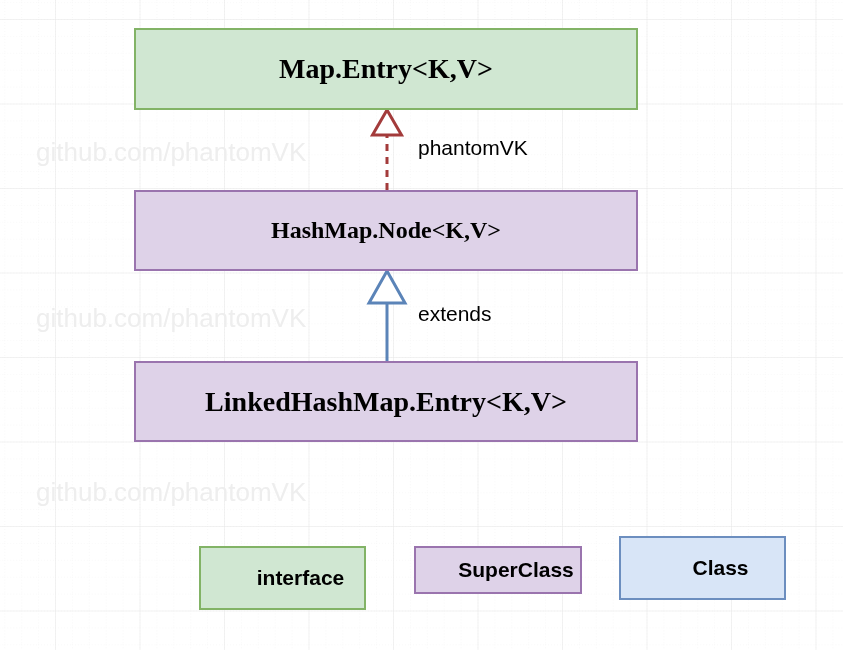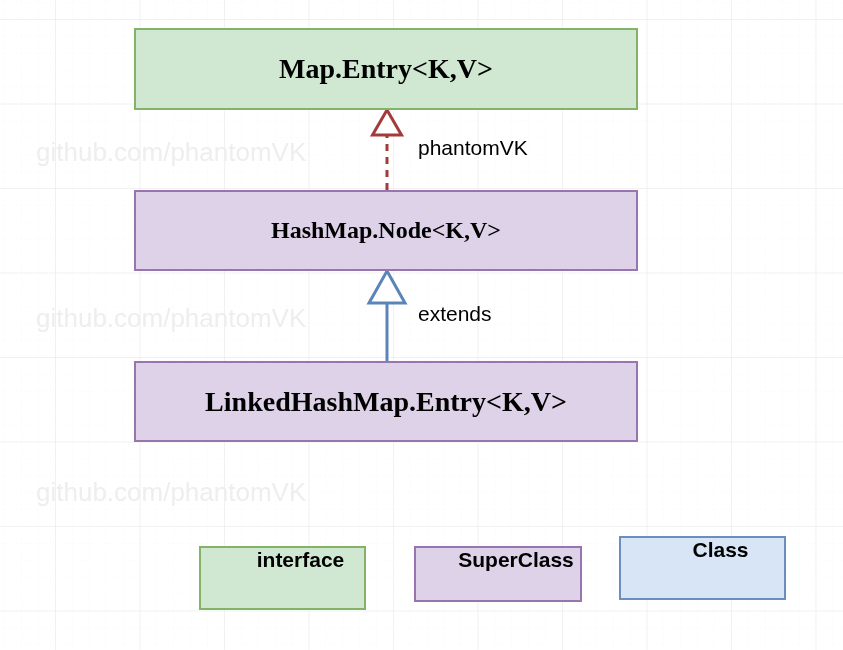--- a/index.html
+++ b/index.html
@@ -77,21 +77,21 @@
   }
   .box-class {
     background: #d8e5f7;
     border-color: #6c8ebf;
   }
 
   .legend-box {
     position: absolute;
     box-sizing: border-box;
     display: flex;
-    align-items: flex-start;
+    align-items: center;
     justify-content: center;
     border-width: 2px;
     border-style: solid;
     padding-left: 36px;
   }
   .legend-box .box-label {
     font-family: "Liberation Sans", sans-serif;
     font-weight: bold;
     font-size: 21px;
     color: #000000;
@@ -162,21 +162,21 @@
     <span class="box-label" style="font-size:28px;">LinkedHashMap.Entry&lt;K,V&gt;</span>
   </div>
 
   <div class="edge-label" style="left:418px; top:136px;">phantomVK</div>
   <div class="edge-label" style="left:418px; top:302px;text-align:right;">extends</div>
 
   <div class="legend-box box-interface" style="left:199px; top:546px; width:167px; height:64px;">
     <span class="box-label">interface</span>
   </div>
 
-  <div class="legend-box box-super" style="left:414px; top:546px; width:168px; height:56px;">
+  <div class="legend-box box-super" style="left:414px; top:546px; width:168px; height:48px;">
     <span class="box-label">SuperClass</span>
   </div>
 
   <div class="legend-box box-class" style="left:619px; top:536px; width:167px; height:64px;">
     <span class="box-label">Class</span>
   </div>
 
 </div>
 
 </body></html>

